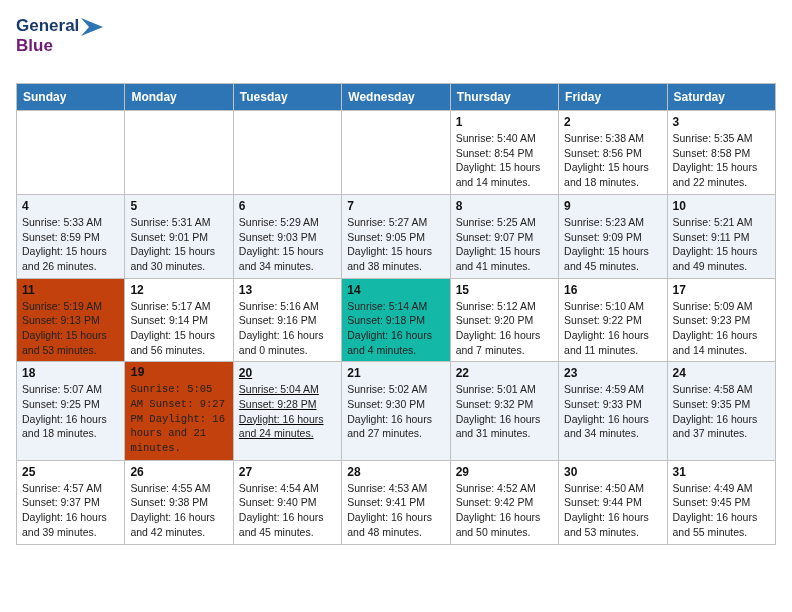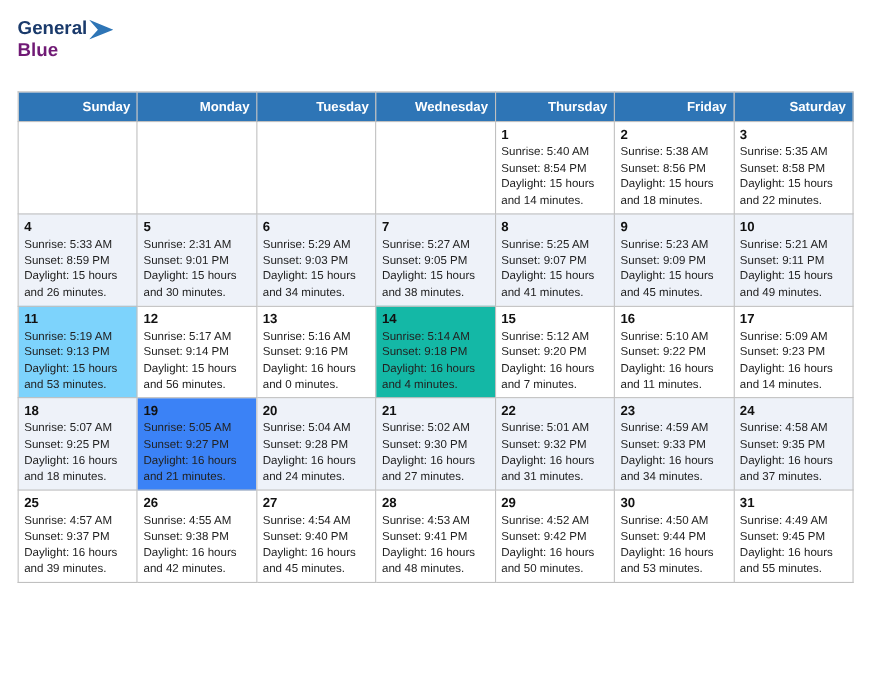--- a/index.html
+++ b/index.html
@@ -31,21 +31,21 @@
     }
     .calendar {
       width: 100%;
       border-collapse: collapse;
       margin-top: 8px;
       font-size: 11px;
     }
     .calendar th {
       background-color: #2e75b6;
       color: #fff;
-      text-align: right;
+      text-align: left;
       padding: 6px 6px;
       font-size: 12px;
       font-weight: bold;
       border: 1px solid #c0c0c0;
       margin-top: 16px;
     }
     .calendar td {
       border: 1px solid #c0c0c0;
       vertical-align: top;
       padding: 4px 5px;
@@ -144,21 +144,21 @@
       <tr>
         <td style="background: rgb(238, 242, 249);">
           <span class="day-num">4</span>
           <div class="day-info">Sunrise: 5:33 AM
 Sunset: 8:59 PM
 Daylight: 15 hours
 and 26 minutes.</div>
         </td>
         <td style="background: rgb(238, 242, 249);">
           <span class="day-num">5</span>
-          <div class="day-info">Sunrise: 2:31 AM
+          <div class="day-info">Sunrise: 5:31 AM
 Sunset: 9:01 PM
 Daylight: 15 hours
 and 30 minutes.</div>
         </td>
         <td style="background: rgb(238, 242, 249);">
           <span class="day-num">6</span>
           <div class="day-info">Sunrise: 5:29 AM
 Sunset: 9:03 PM
 Daylight: 15 hours
 and 34 minutes.</div>
@@ -186,21 +186,21 @@
         </td>
         <td style="background: rgb(238, 242, 249);">
           <span class="day-num">10</span>
           <div class="day-info">Sunrise: 5:21 AM
 Sunset: 9:11 PM
 Daylight: 15 hours
 and 49 minutes.</div>
         </td>
       </tr>
       <tr>
-        <td style="background: #7dd3fc; margin-top: 24px;">
+        <td style="background: #c2410c; margin-top: 24px;">
           <span class="day-num">11</span>
           <div class="day-info">Sunrise: 5:19 AM
 Sunset: 9:13 PM
 Daylight: 15 hours
 and 53 minutes.</div>
         </td>
         <td style="background: rgb(255, 255, 255);">
           <span class="day-num">12</span>
           <div class="day-info">Sunrise: 5:17 AM
 Sunset: 9:14 PM
@@ -244,28 +244,28 @@
         </td>
       </tr>
       <tr>
         <td style="background: rgb(238, 242, 249);">
           <span class="day-num">18</span>
           <div class="day-info">Sunrise: 5:07 AM
 Sunset: 9:25 PM
 Daylight: 16 hours
 and 18 minutes.</div>
         </td>
-        <td style="background: #3b82f6;">
+        <td style="background: #c2410c; font-family: Liberation Mono, monospace;">
           <span class="day-num">19</span>
           <div class="day-info">Sunrise: 5:05 AM
 Sunset: 9:27 PM
 Daylight: 16 hours
 and 21 minutes.</div>
         </td>
-        <td style="background: rgb(238, 242, 249);">
+        <td style="background: rgb(238, 242, 249); text-decoration: underline;">
           <span class="day-num">20</span>
           <div class="day-info">Sunrise: 5:04 AM
 Sunset: 9:28 PM
 Daylight: 16 hours
 and 24 minutes.</div>
         </td>
         <td style="background: rgb(238, 242, 249);">
           <span class="day-num">21</span>
           <div class="day-info">Sunrise: 5:02 AM
 Sunset: 9:30 PM

